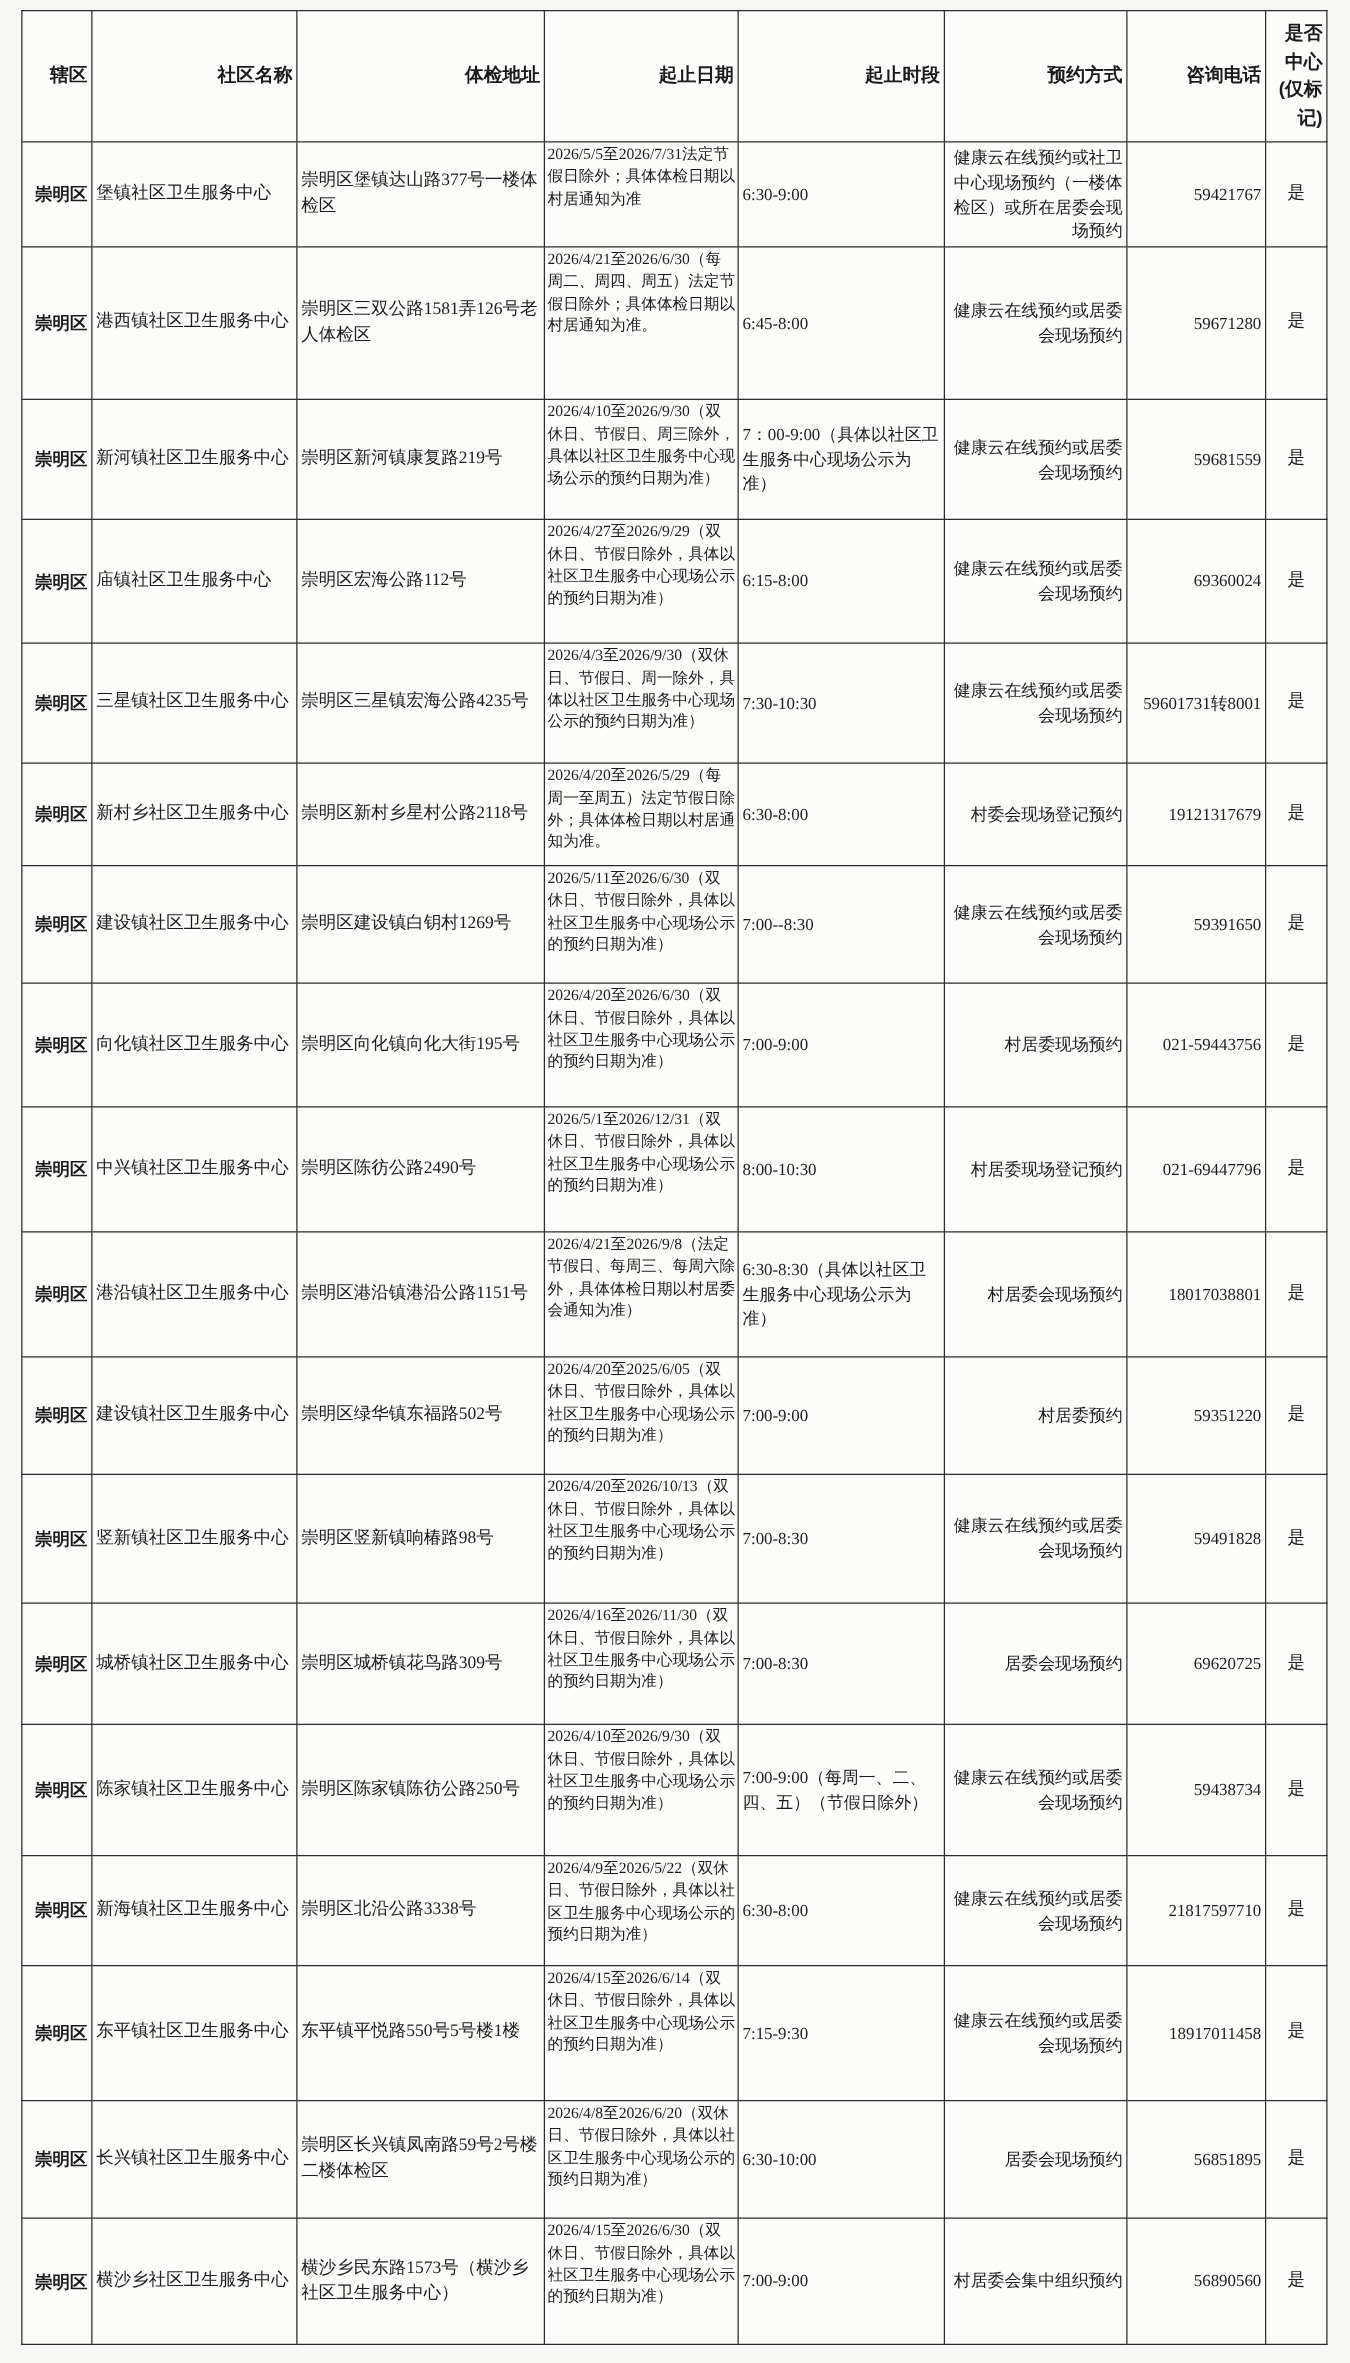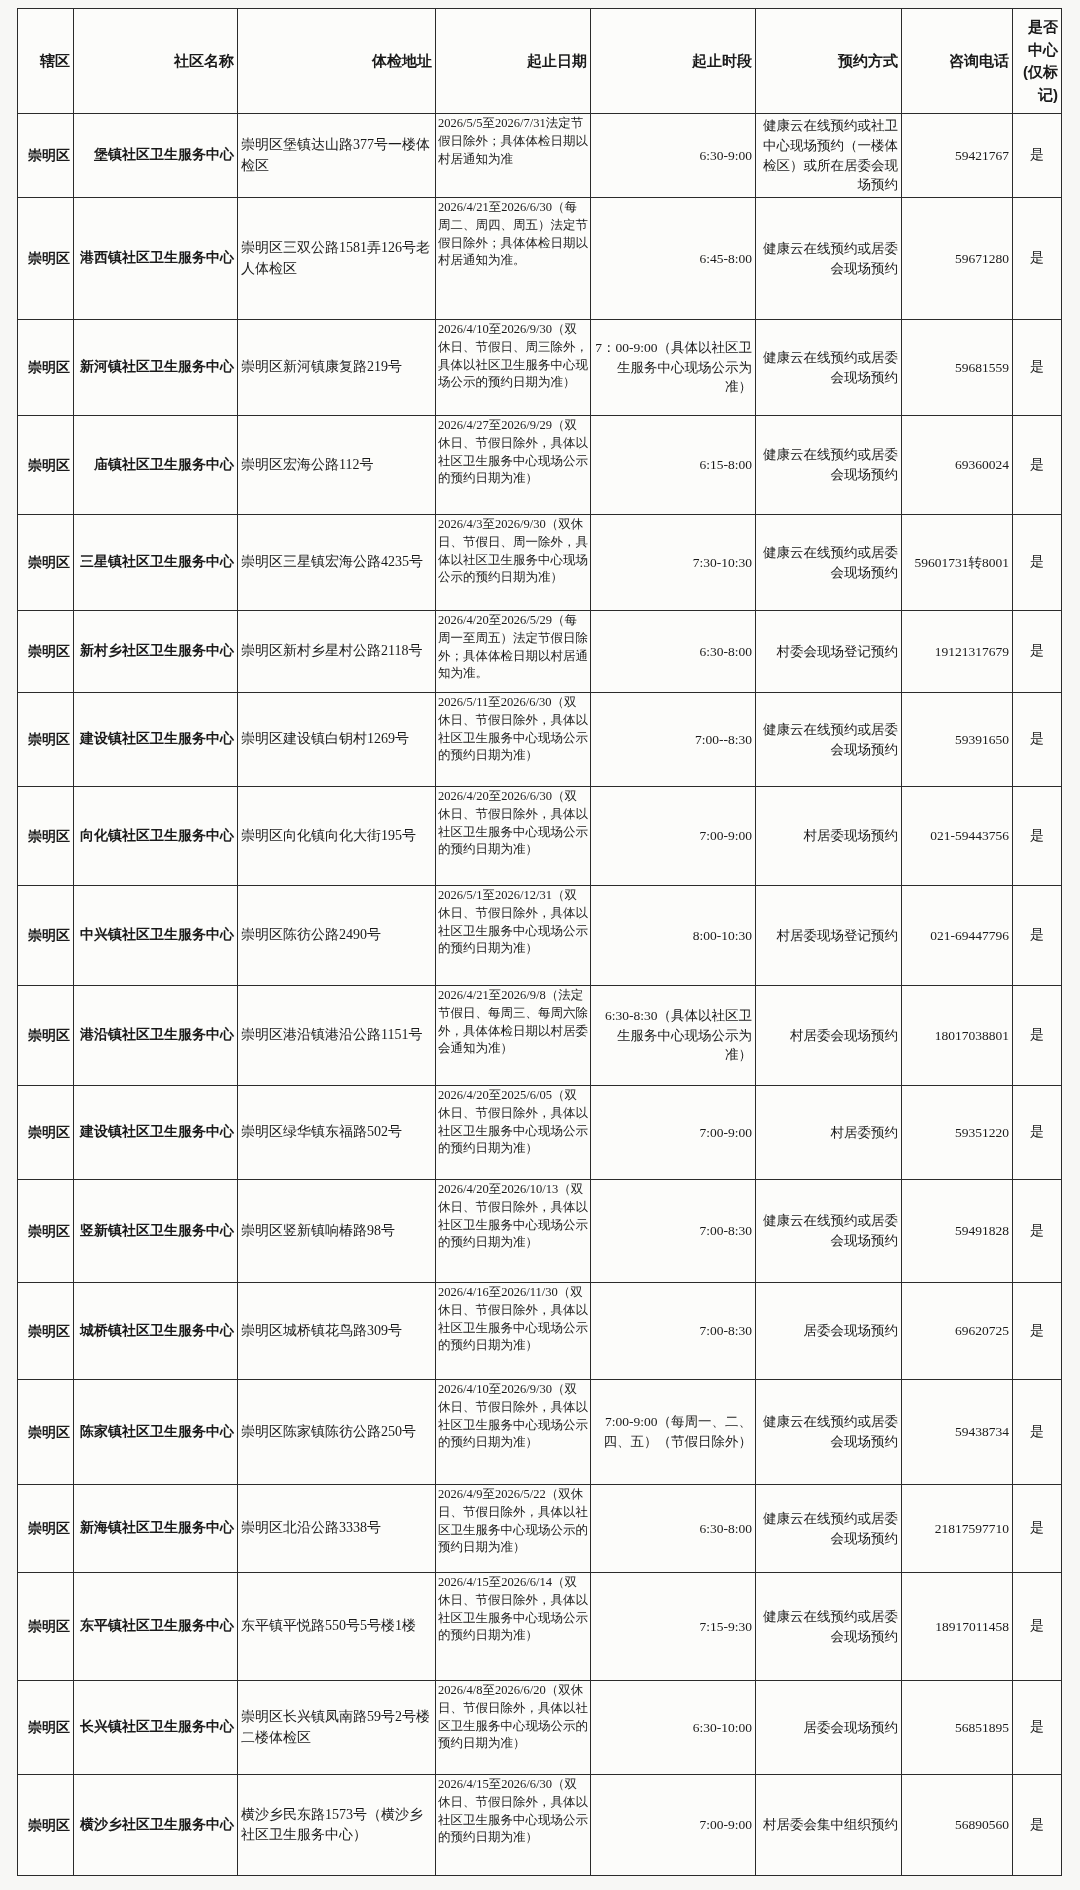--- a/index.html
+++ b/index.html
@@ -40,27 +40,27 @@
     text-align:right;
     height:100px;
     line-height:1.5;
     font-family:"Liberation Sans","DejaVu Sans",sans-serif;
   }
   td{font-size:14px;line-height:1.45;}
   td.cell-district{
     font-weight:bold;text-align:right;
     font-family:"Liberation Sans","DejaVu Sans",sans-serif;
   }
-  td.cell-name{text-align:right;font-weight:bold;}
+  td.cell-name{text-align:left;}
   td.cell-address{text-align:left;}
   td.cell-dates{
     text-align:left;vertical-align:top;
     font-size:12.5px;line-height:1.42;padding:1px 2px;
   }
-  td.cell-time{text-align:right;font-size:13.5px;margin-left:48px;}
+  td.cell-time{text-align:left;font-size:13.5px;margin-left:48px;}
   td.cell-booking{text-align:right;font-size:13.5px;line-height:1.45;}
   td.cell-phone{text-align:right;font-size:13.5px;}
   td.cell-center{text-align:center;}
 </style>
 </head>
 <body>
 
 <div class="sheet">
   <table>
     <colgroup>

